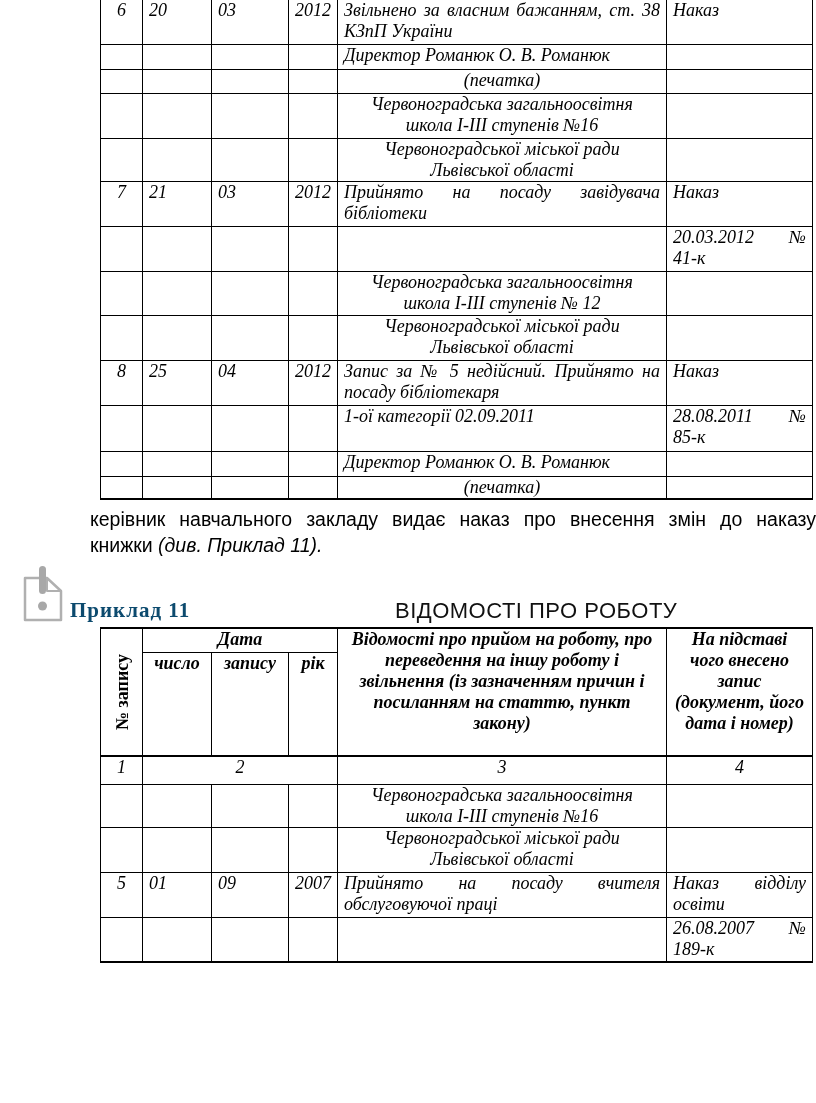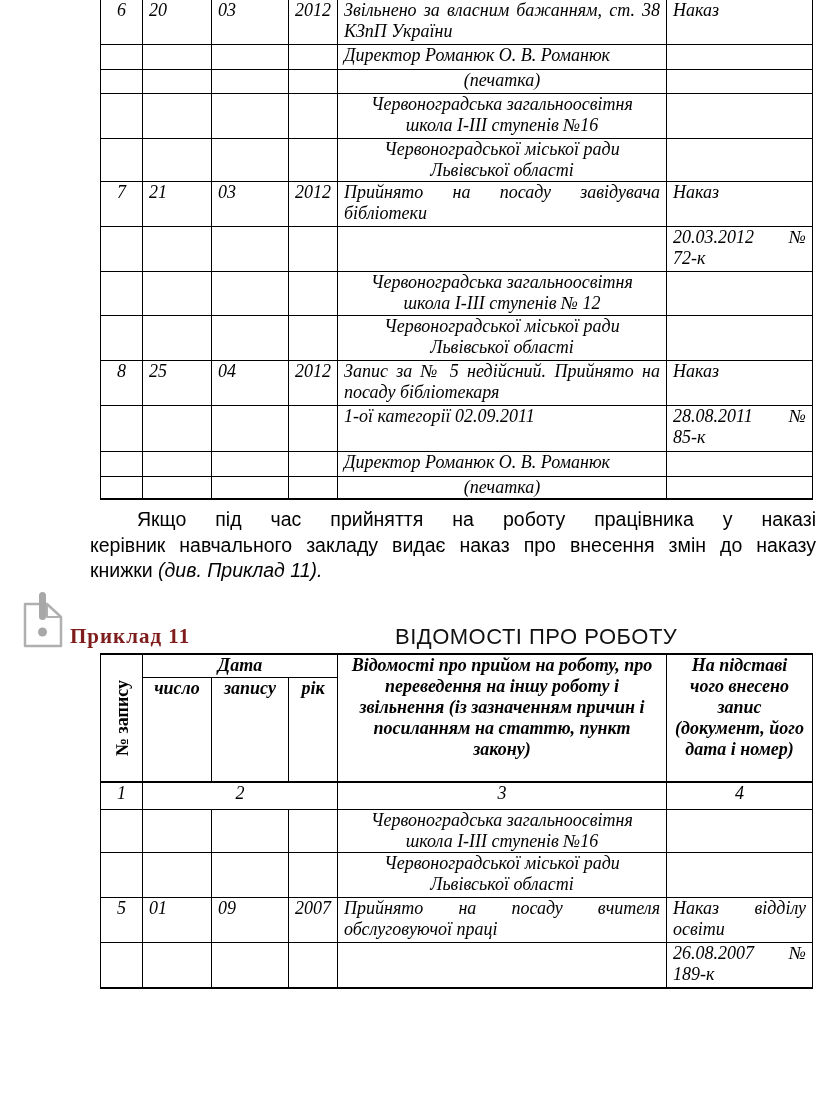--- a/index.html
+++ b/index.html
@@ -37,21 +37,21 @@
         font-size:19.5px;line-height:25.6px;}
   .pline{text-align:justify;text-align-last:justify;}
   .pline.first{text-indent:47px;}
   .pline.last{text-align:left;text-align-last:left;}
   .ref{font-style:italic;}
 
   
   .example{position:relative;height:69px;width:816px;}
   .ex-icon{position:absolute;left:20px;top:6px;width:48px;height:60px;}
   .ex-label{position:absolute;left:70px;bottom:4px;font-weight:bold;font-size:21px;
-            letter-spacing:1px;color:#7f1d1d;font-family:"Liberation Serif",serif;}
+            letter-spacing:1px;color:#0c4a6e;font-family:"Liberation Serif",serif;}
   .ex-heading{position:absolute;left:395px;bottom:3px;font-family:"Liberation Sans",sans-serif;
               font-size:22px;letter-spacing:0.5px;color:#111;}
 </style>
 </head>
 <body>
 
 <div class="page">
 
   <table class="rec t1">
     <colgroup>
@@ -124,21 +124,21 @@
       <td>Наказ</td>
     </tr>
     <tr style="height:45px">
       <td class="no"></td>
           <td></td>
       <td></td>
           <td></td>
       <td></td>
       <td>
         <div class="fj">20.03.2012 №</div>
-        <div>72-к</div>
+        <div>41-к</div>
       </td>
     </tr>
     <tr style="height:44px">
       <td class="no"></td>
           <td></td>
       <td></td>
           <td></td>
       <td class="c">
         <div>Червоноградська загальноосвітня</div>
         <div>школа І-ІІІ ступенів № 12</div>
@@ -191,21 +191,20 @@
           <td></td>
       <td></td>
           <td></td>
       <td class="c up">(печатка)</td>
       <td></td>
     </tr>
   </tbody>
     </table>
 
   <div class="para">
-    <div class="pline first">Якщо під час прийняття на роботу працівника у наказі</div>
     <div class="pline">керівник навчального закладу видає наказ про внесення змін до наказу</div>
     <div class="pline last"><span>книжки </span><span class="ref">(див. Приклад 11).</span></div>
   </div>
 
   <div class="example">
     <svg class="ex-icon" viewBox="0 0 48 60">
       <path d="M5 14 L27 14 L41 27 L41 56 L5 56 Z" fill="#ffffff" stroke="#b0b0b0" stroke-width="2.5" stroke-linejoin="round"></path>
       <path d="M27 14 L27 27 L41 27" fill="none" stroke="#b0b0b0" stroke-width="2" stroke-linejoin="round"></path>
       <rect x="19" y="2" width="7" height="28" rx="3.5" fill="#a8a8a8"></rect>
       <circle cx="22.5" cy="42" r="4.5" fill="#a8a8a8"></circle>

